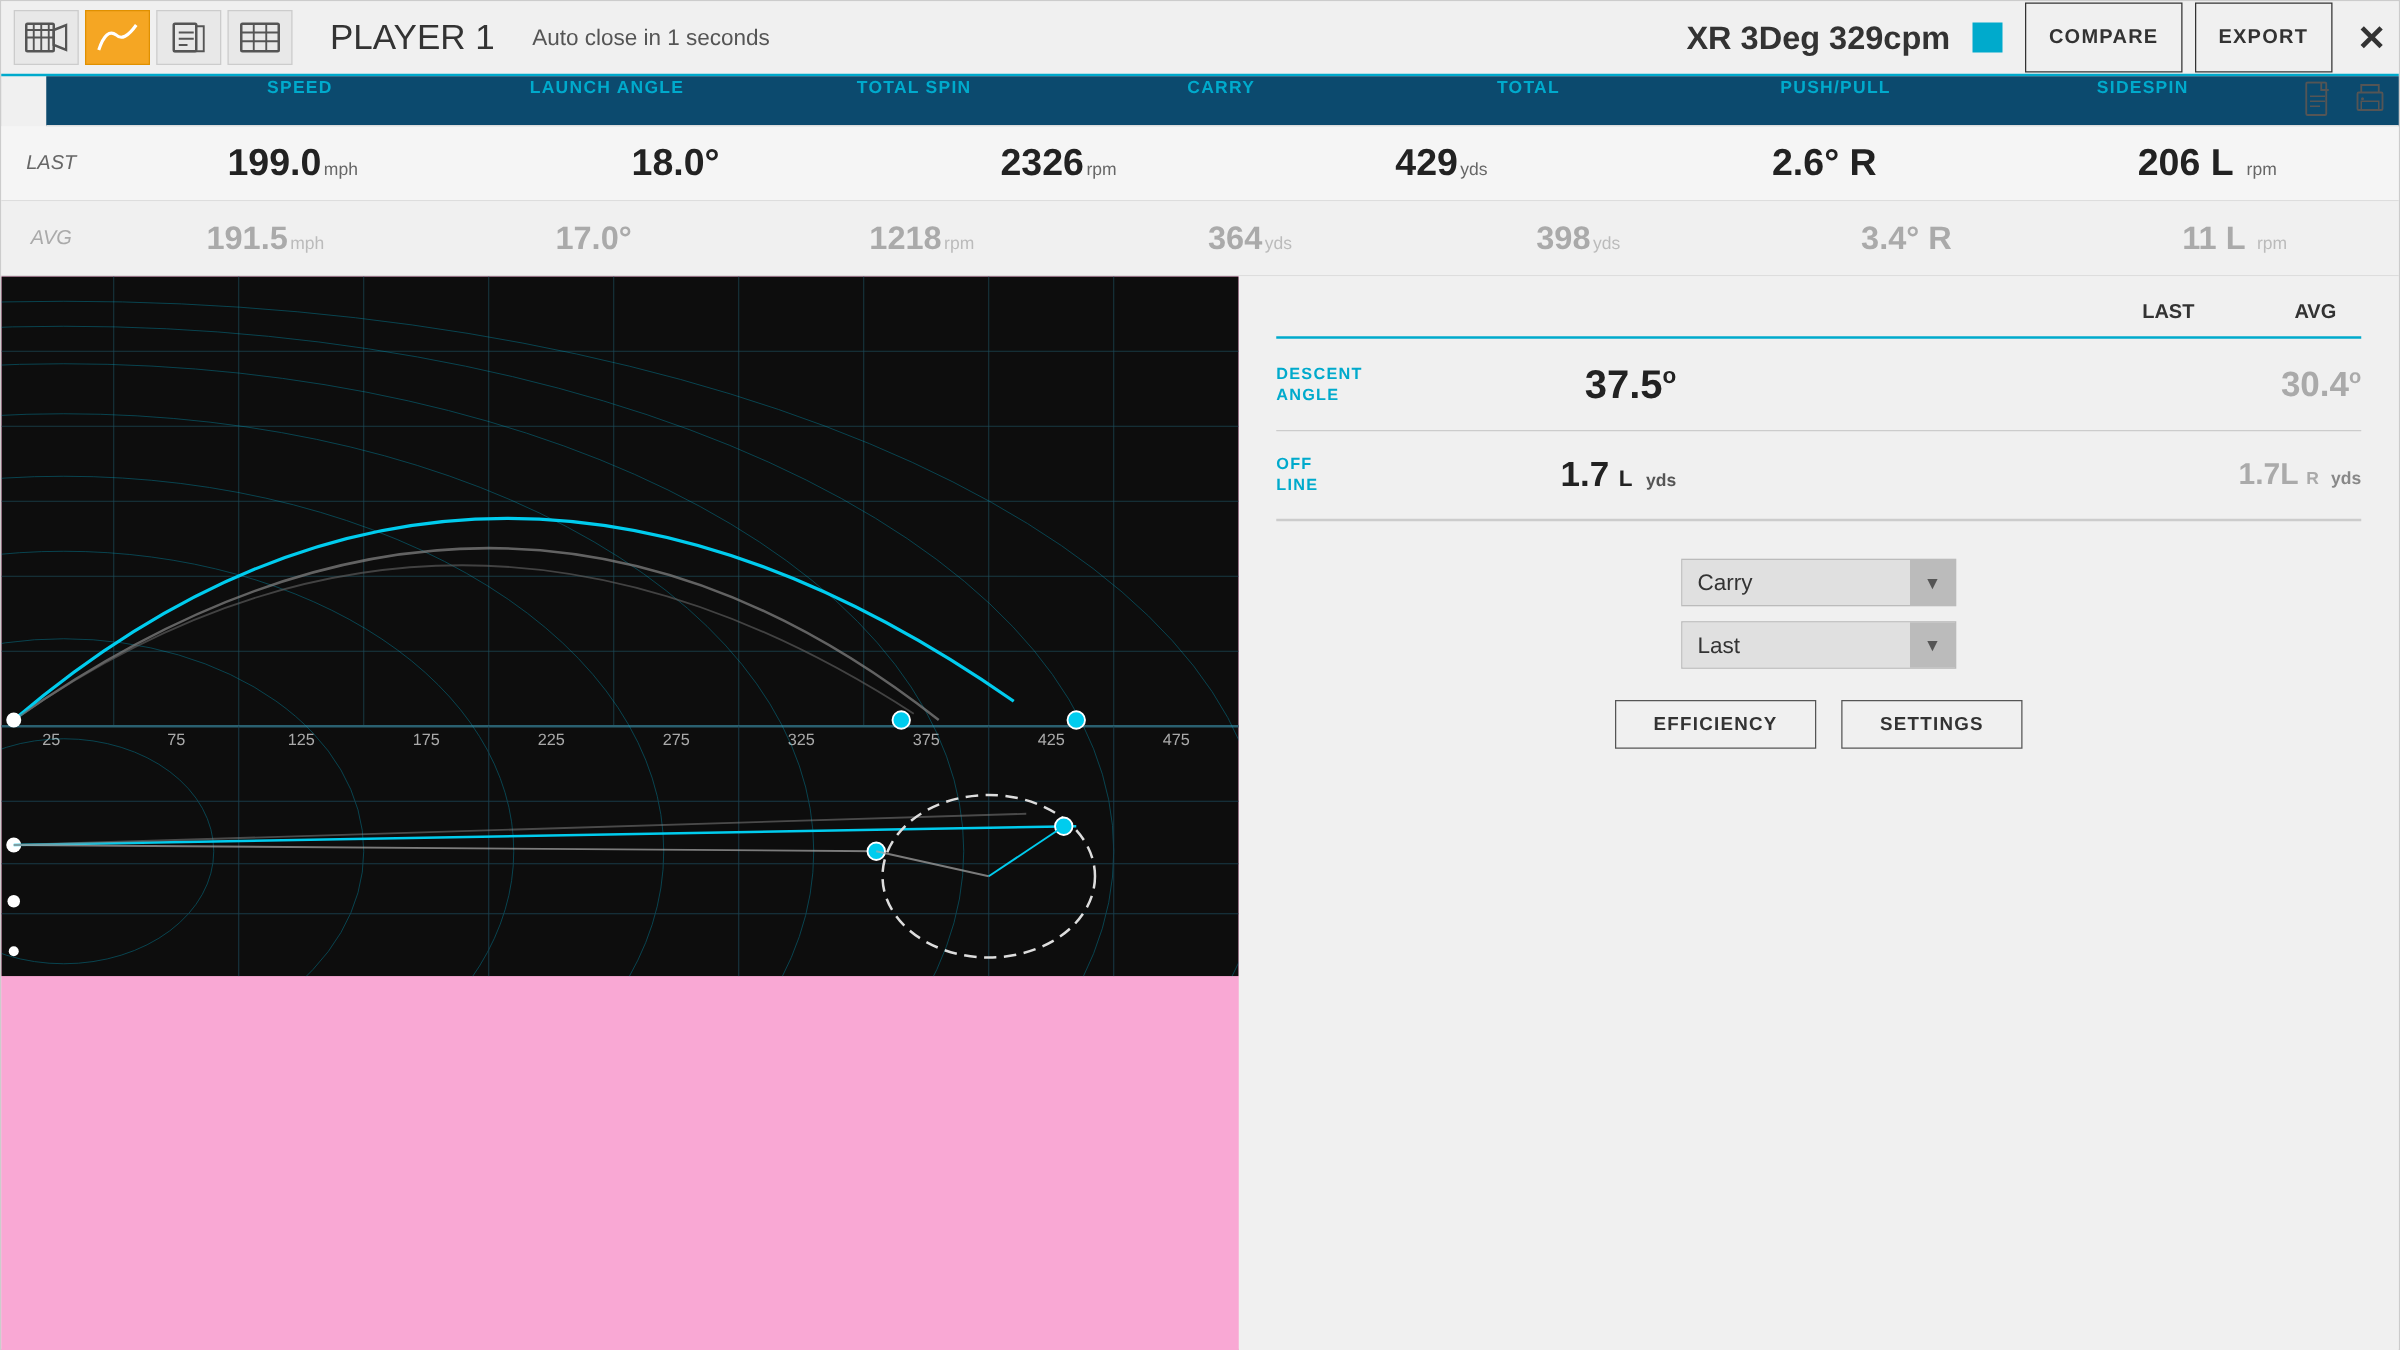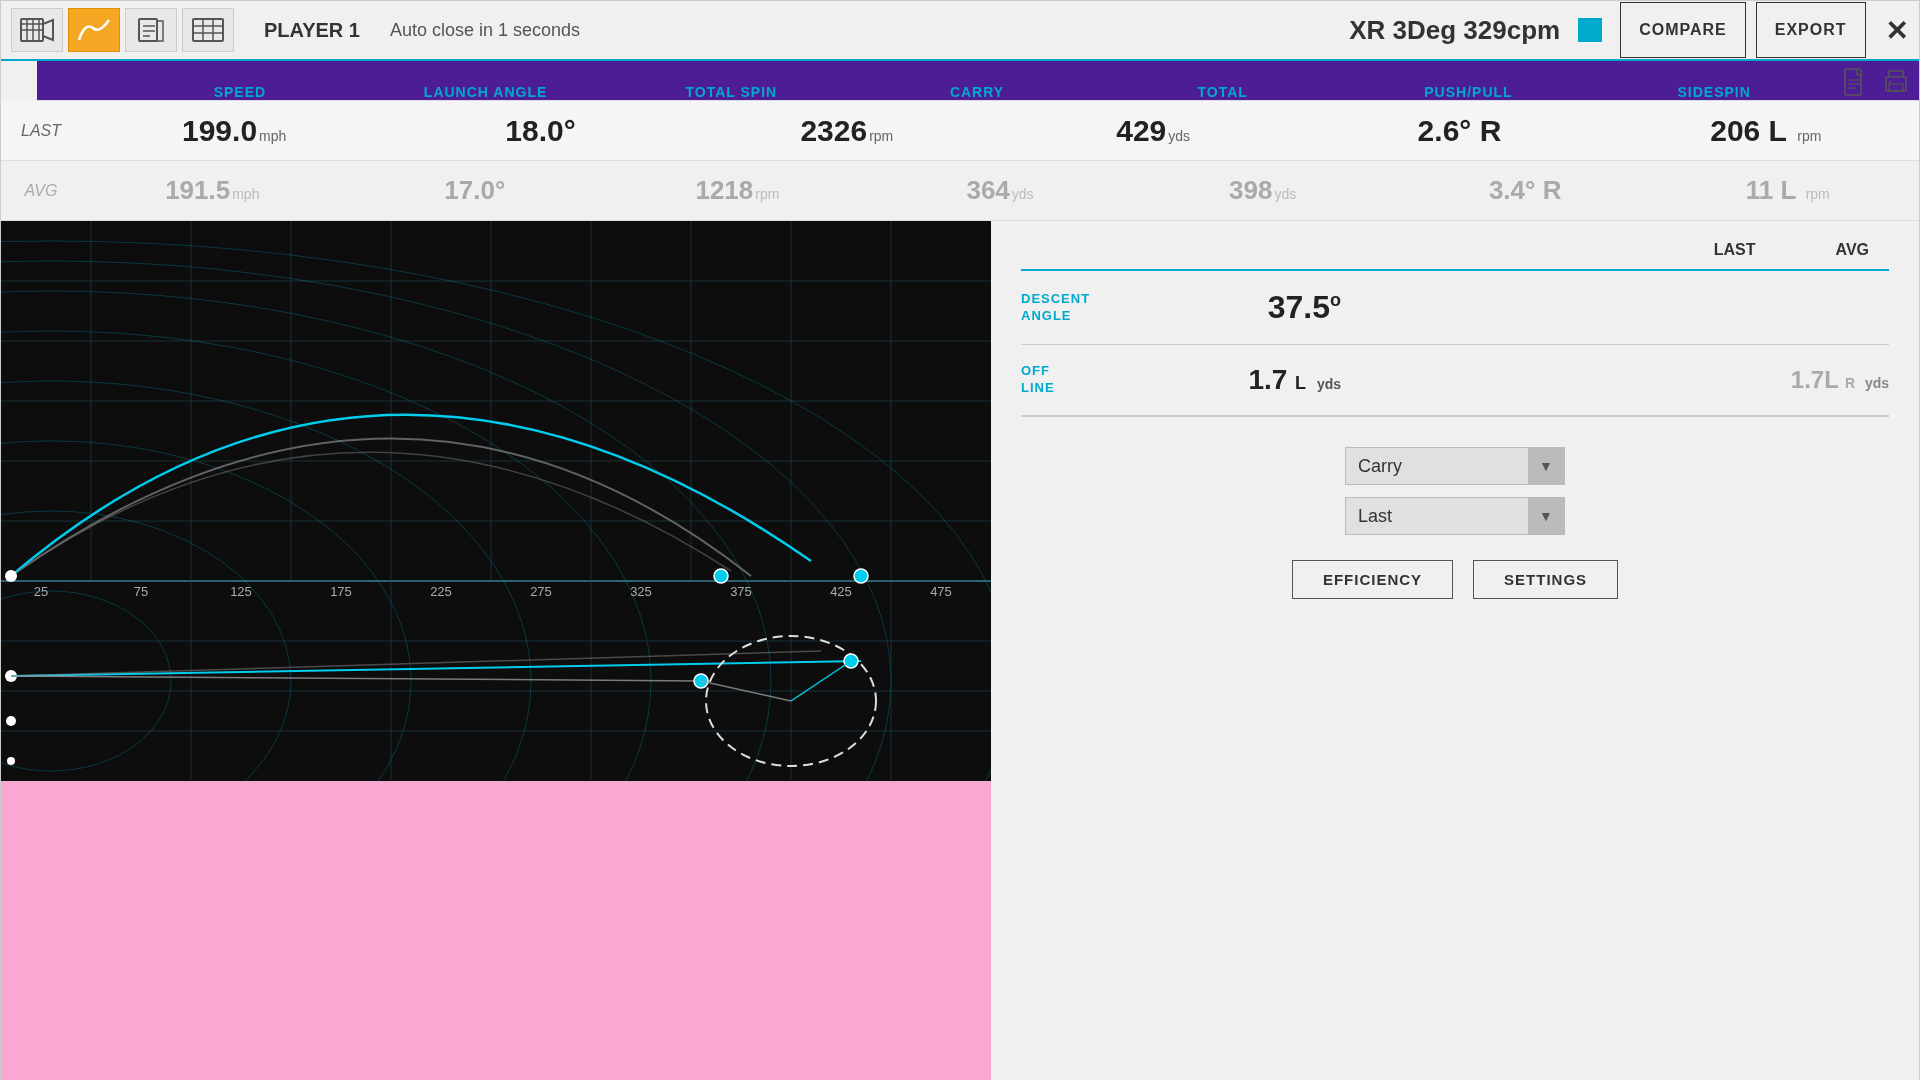--- a/index.html
+++ b/index.html
@@ -49,22 +49,22 @@
       cursor: pointer;
       font-size: 18px;
     }
 
     .tab-icon.active {
       background: #f5a623;
       border-color: #e09000;
     }
 
     .player-title {
-      font-size: 20px;
-      font-weight: bold;
+      font-size: 28px;
+      font-weight: normal;
       color: #333;
       margin-left: 20px;
       flex: 0 0 auto;
     }
 
     .auto-close {
       font-size: 18px;
       color: #555;
       margin-left: 20px;
     }
@@ -102,23 +102,23 @@
       cursor: pointer;
       color: #333;
       margin-left: 10px;
       font-weight: bold;
     }
 
     
     .stats-header {
       display: flex;
       height: 40px;
-      align-items: flex-end;
+      align-items: flex-start;
       border-bottom: 1px solid #ddd;
-      background: #4c1d95;
+      background: #0c4a6e;
       margin-left: 36px;
     }
 
     .stat-col {
       flex: 1;
       text-align: center;
       font-size: 14px;
       font-weight: bold;
       color: #00aacc;
       letter-spacing: 1px;
@@ -551,20 +551,21 @@
 
       <div class="right-panel-header">
         <div class="panel-col-label">LAST</div>
         <div class="panel-col-label">AVG</div>
       </div>
       <div style="border-bottom:2px solid #00aacc;margin-bottom:0;"></div>
 
       <div class="metric-row">
         <div class="metric-label">DESCENT<br>ANGLE</div>
         <div class="metric-last">37.5<sup style="font-size:18px">o</sup></div>
+        <div class="metric-avg">30.4<sup style="font-size:16px">o</sup></div>
       </div>
 
 
       <div class="metric-row">
         <div class="metric-label">OFF<br>LINE</div>
         <div class="metric-last" style="font-size:28px;">1.7 <span style="font-size:18px;font-weight:bold;">L</span> <span class="metric-unit last">yds</span></div>
         <div class="metric-avg" style="font-size:24px;">1.7L <span style="font-size:14px;font-weight:bold;">R</span> <span class="metric-unit">yds</span></div>
       </div>
 
       <div style="border-bottom:1px solid #ccc;"></div>

